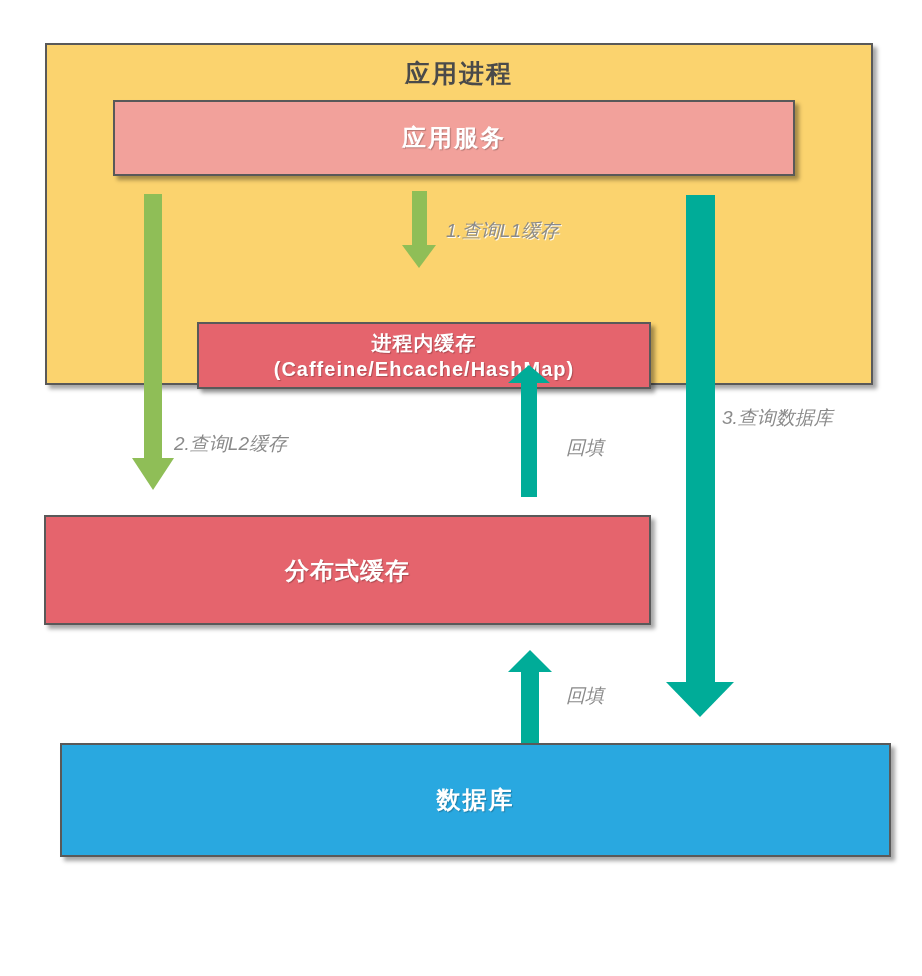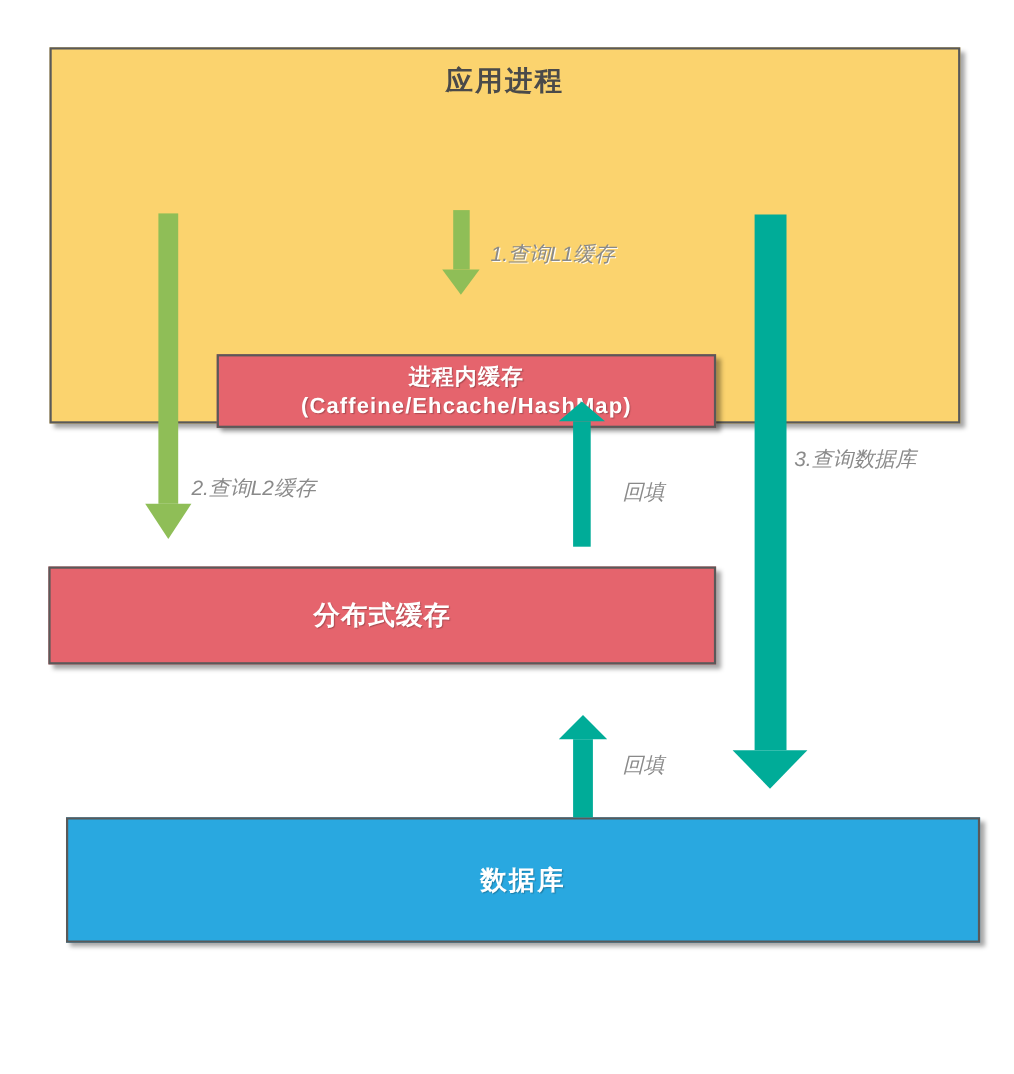--- a/index.html
+++ b/index.html
@@ -33,21 +33,21 @@
     font-weight: bold;
     color: var(--heading-text, #4A4A4A);
     letter-spacing: 2px;
   }
   .service-box {
     left: 113px; top: 100px; width: 682px; height: 76px;
     background: var(--service-fill, #F2A19B);
   }
   .cache-box { background: var(--cache-fill, #E5646D); }
   .inprocess-box { left: 197px; top: 277px; width: 454px; height: 67px; margin-top: 45px; }
-  .distributed-box { left: 44px; top: 515px; width: 607px; height: 89px; }
+  .distributed-box { left: 44px; top: 515px; width: 607px; height: 110px; }
   .database-box {
     left: 44px; top: 743px; width: 831px; height: 114px;
     background: var(--database-fill, #29A8E0);
     margin-left: 16px;
   }
   .node-label {
     color: var(--node-text, #FFFFFF);
     font-weight: bold;
     text-shadow: 1px 1px 1px rgba(0,0,0,0.25);
   }
@@ -125,20 +125,23 @@
 </style>
 </head>
 <body>
 
 <div class="canvas">
 
   <div class="node container-box">
     <div class="container-title">应用进程</div>
   </div>
 
+  <div class="node service-box">
+    <div class="node-label">应用服务</div>
+  </div>
 
   <div class="node cache-box inprocess-box">
     <div class="node-label">进程内缓存</div>
     <div class="node-label">(Caffeine/Ehcache/HashMap)</div>
   </div>
 
   <div class="node cache-box distributed-box">
     <div class="node-label">分布式缓存</div>
   </div>
 

